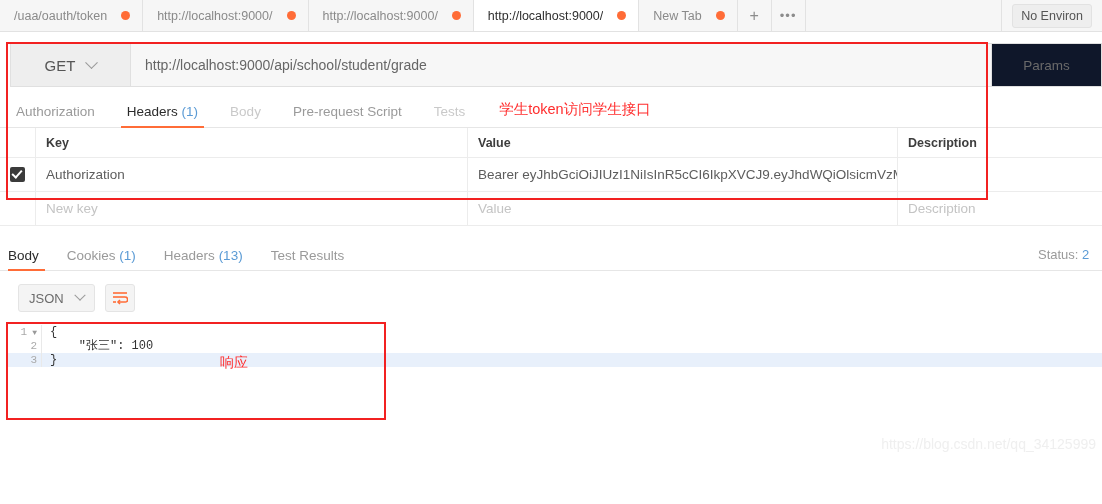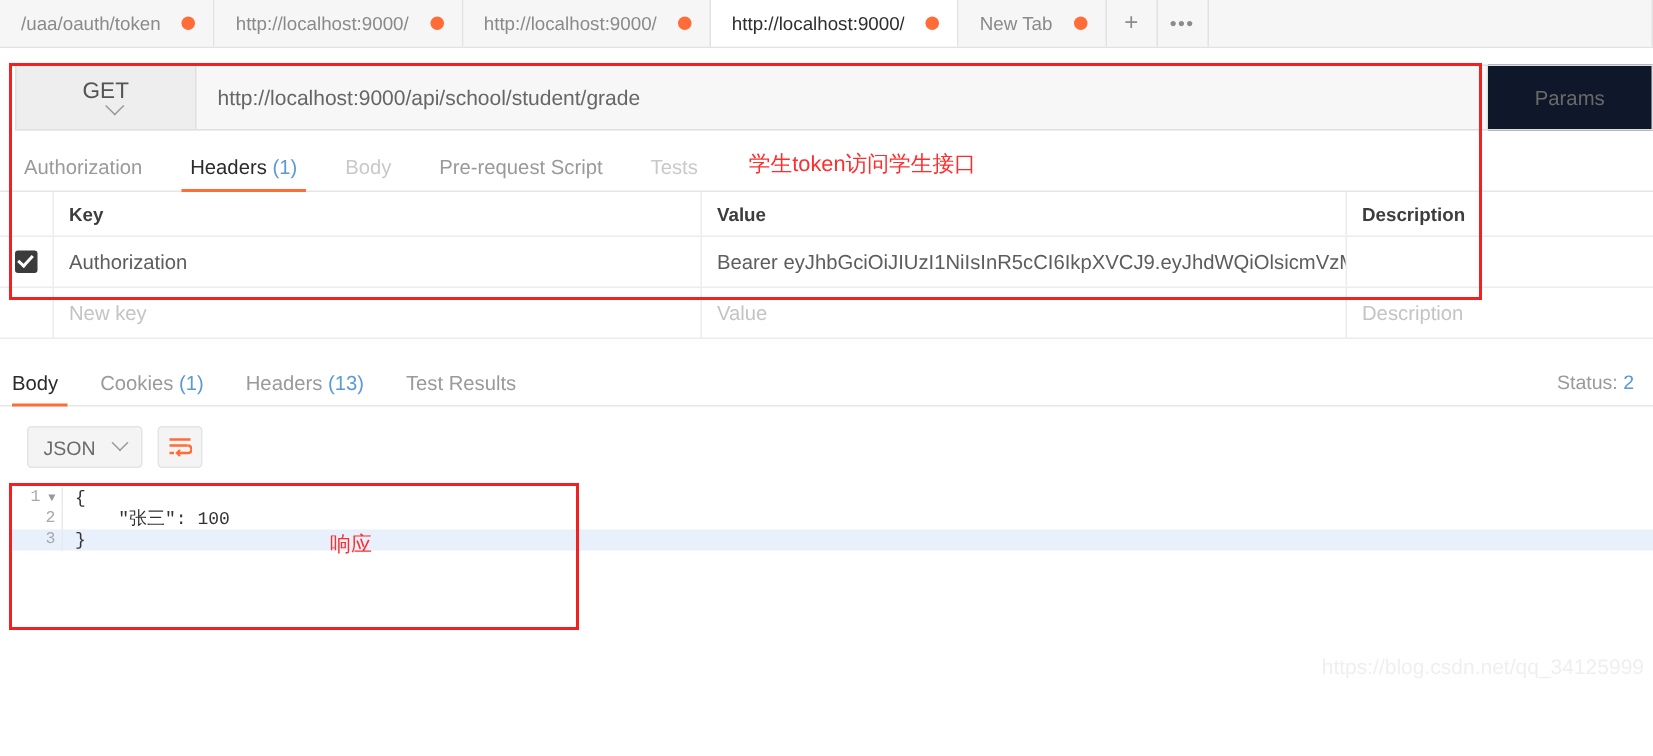--- a/index.html
+++ b/index.html
@@ -89,21 +89,20 @@
     background: #fff;
   }
   .method-box {
     width: 120px;
     margin-left: 10px;
     background: #eeeeee;
     border: 1px solid #e0e0e0;
     border-right: none;
     display: flex; align-items: center; justify-content: center;
     cursor: pointer;
-    flex-direction: column;
   }
   .method-label { font-size: 15px; color: #555; }
   .method-caret {
     margin-left: 12px;
     display: inline-block;
     width: 9px; height: 9px;
     border-right: 1.6px solid #999;
     border-bottom: 1.6px solid #999;
     transform: rotate(45deg) translate(-2px,-2px);
   }
@@ -363,20 +362,23 @@
       <span class="tab-label">http://localhost:9000/</span>
       <span class="tab-dot"></span>
     </div>
     <div class="tab">
       <span class="tab-label">New Tab</span>
       <span class="tab-dot"></span>
     </div>
     <div class="tab-plus">+</div>
     <div class="tab-more">•••</div>
     <div class="tab-filler"></div>
+    <div class="env-wrap">
+      <div class="env-select">No Environ</div>
+    </div>
   </div>
 
   <div class="urlrow">
     <div class="method-box">
       <span class="method-label">GET</span>
       <span class="method-caret"></span>
     </div>
     <div class="url-box">
       <span class="url-text">http://localhost:9000/api/school/student/grade</span>
     </div>

